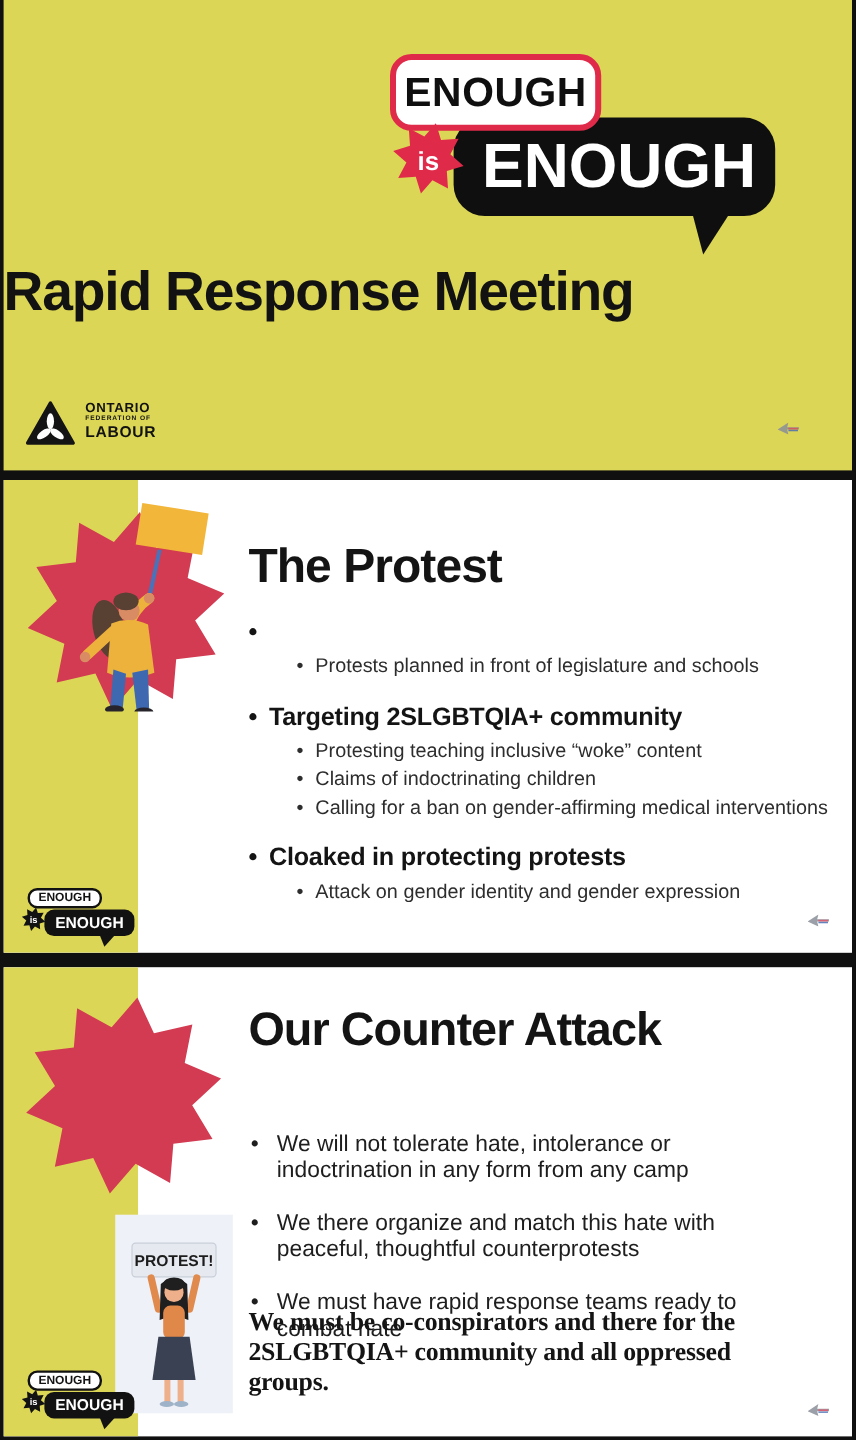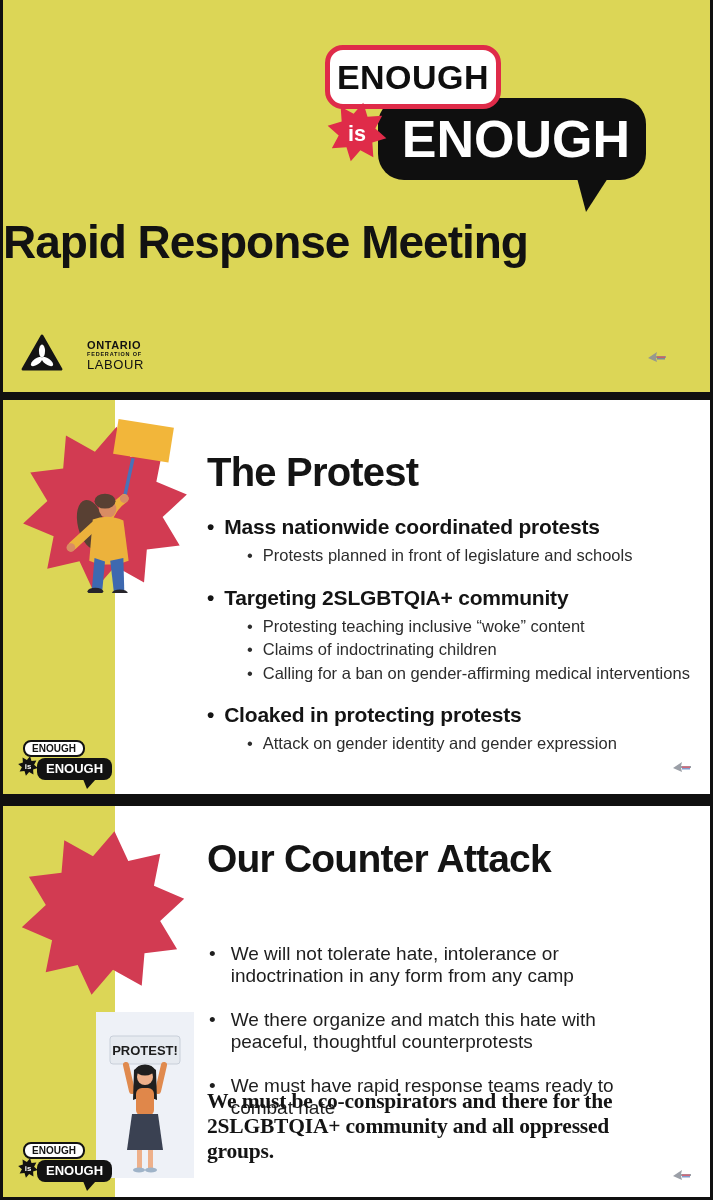--- a/index.html
+++ b/index.html
@@ -25,25 +25,25 @@
     background:#ffffff; border:5px solid #df2b49; border-radius:18px;
     display:flex; align-items:center; justify-content:center; }
   .logo-white-bubble span { color:#0f0f0f; font-weight:800; font-size:34px; letter-spacing:0.5px; }
   .logo-is-star { position:absolute; left:3px; top:57px; width:66px; height:66px; }
 
   
   .s1-title { position:absolute; left:0; right:0; top:215px; 
     font-size:46px; font-weight:800; color:#121212; letter-spacing:-1px; }
 
   
-  .ofl { position:absolute; left:18px; top:334px; display:flex; align-items:flex-end; gap:24px; }
+  .ofl { position:absolute; left:18px; top:334px; display:flex; align-items:flex-start; gap:8px; }
   .ofl-text { display:flex; flex-direction:column; color:#121212; }
   .ofl-l1 { font-size:11px; font-weight:800; letter-spacing:0.6px; line-height:12px; }
   .ofl-l2 { font-size:5.5px; font-weight:700; letter-spacing:0.8px; line-height:7px; }
-  .ofl-l3 { font-size:13px; font-weight:400; letter-spacing:0.6px; line-height:14px; }
+  .ofl-l3 { font-size:13px; font-weight:700; letter-spacing:0.6px; line-height:14px; }
 
   
   .watermark { position:absolute; width:18px; height:10px; opacity:0.85; }
 
   
   .eie { position:absolute; width:104px; height:54px; }
   .eie-white { position:absolute; left:6px; top:0; background:#ffffff; border:2.5px solid #121212;
     border-radius:8px; padding:1px 7px; font-size:10px; font-weight:800; color:#121212; }
   .eie-black { position:absolute; left:20px; top:18px; background:#121212; color:#ffffff;
     border-radius:8px; padding:3px 9px 4px; font-size:13px; font-weight:800; }
@@ -146,21 +146,20 @@
         <ellipse cx="117" cy="200" rx="9" ry="4" fill="#26242a"></ellipse>
       </g>
     </svg>
 
     <h2 class="s2-title">The Protest</h2>
 
     <div class="s2-list">
       <div class="group">
         <div class="l1">
           <span class="dot">•</span>
-          <span>Mass nationwide coordinated protests</span>
         </div>
         <div class="sub">
           <span class="dot">•</span>
           <span>Protests planned in front of legislature and schools</span>
         </div>
       </div>
       <div class="group">
         <div class="l1">
           <span class="dot">•</span>
           <span>Targeting 2SLGBTQIA+ community</span>

